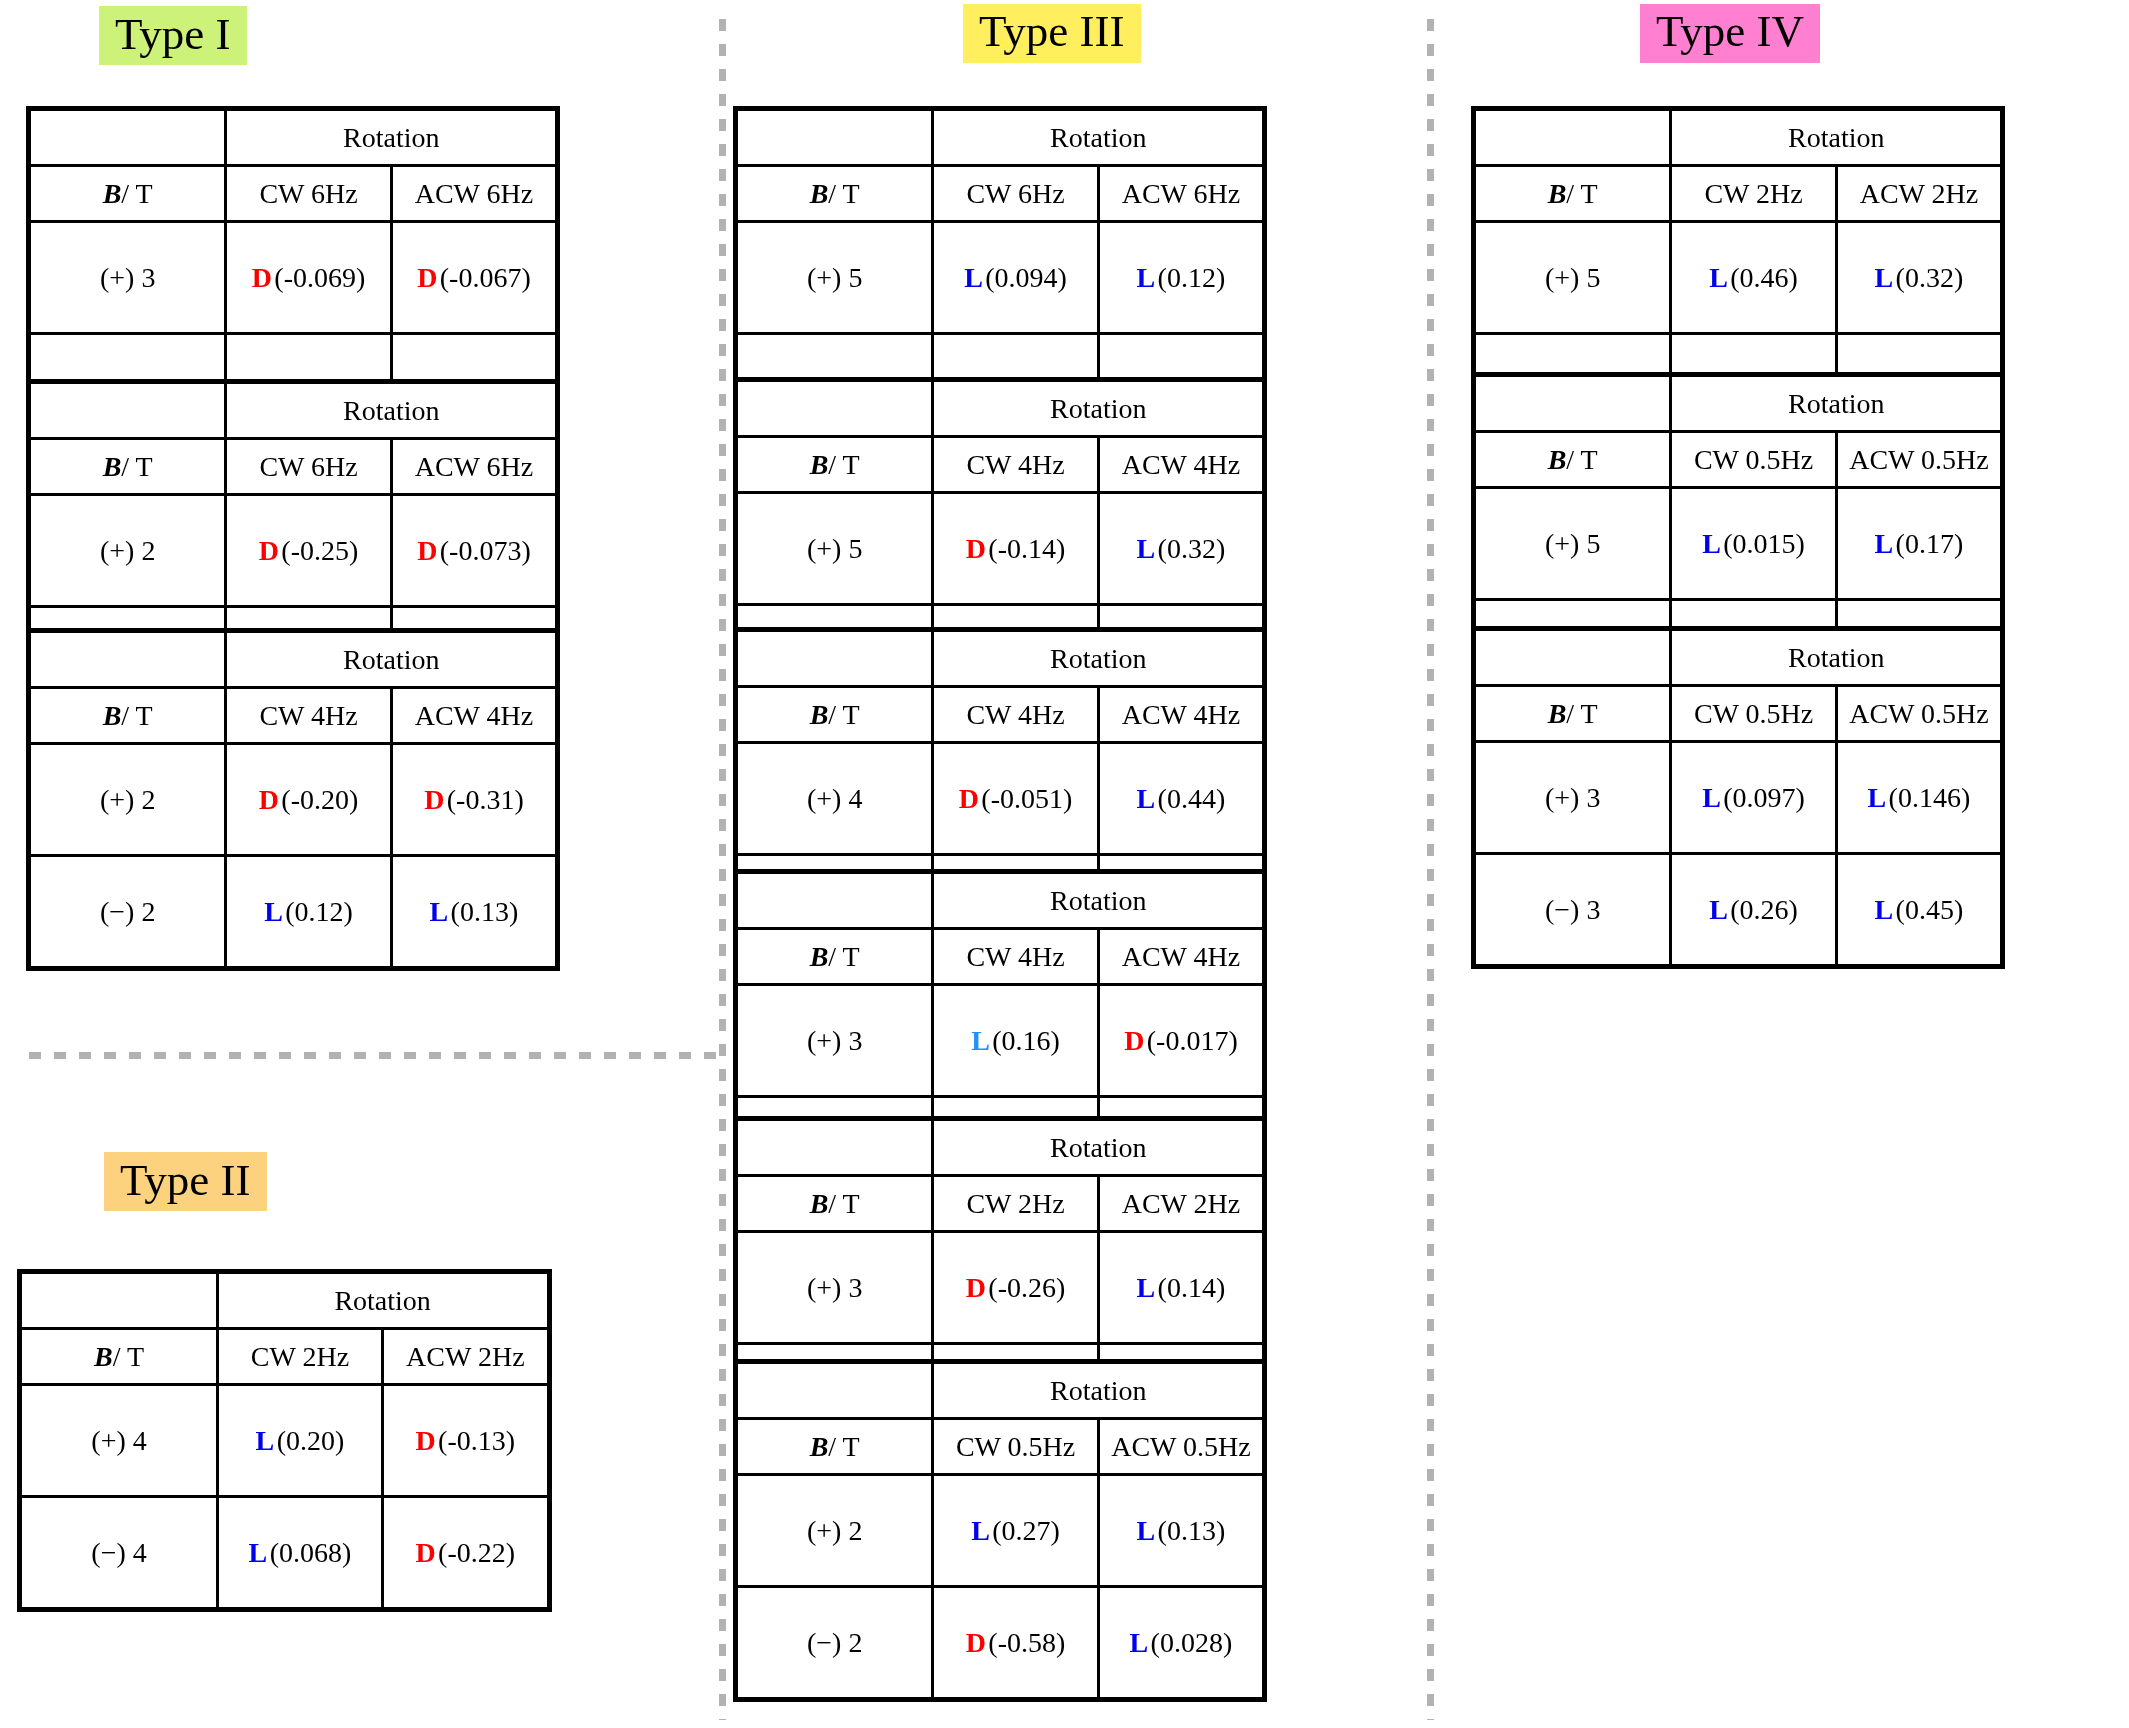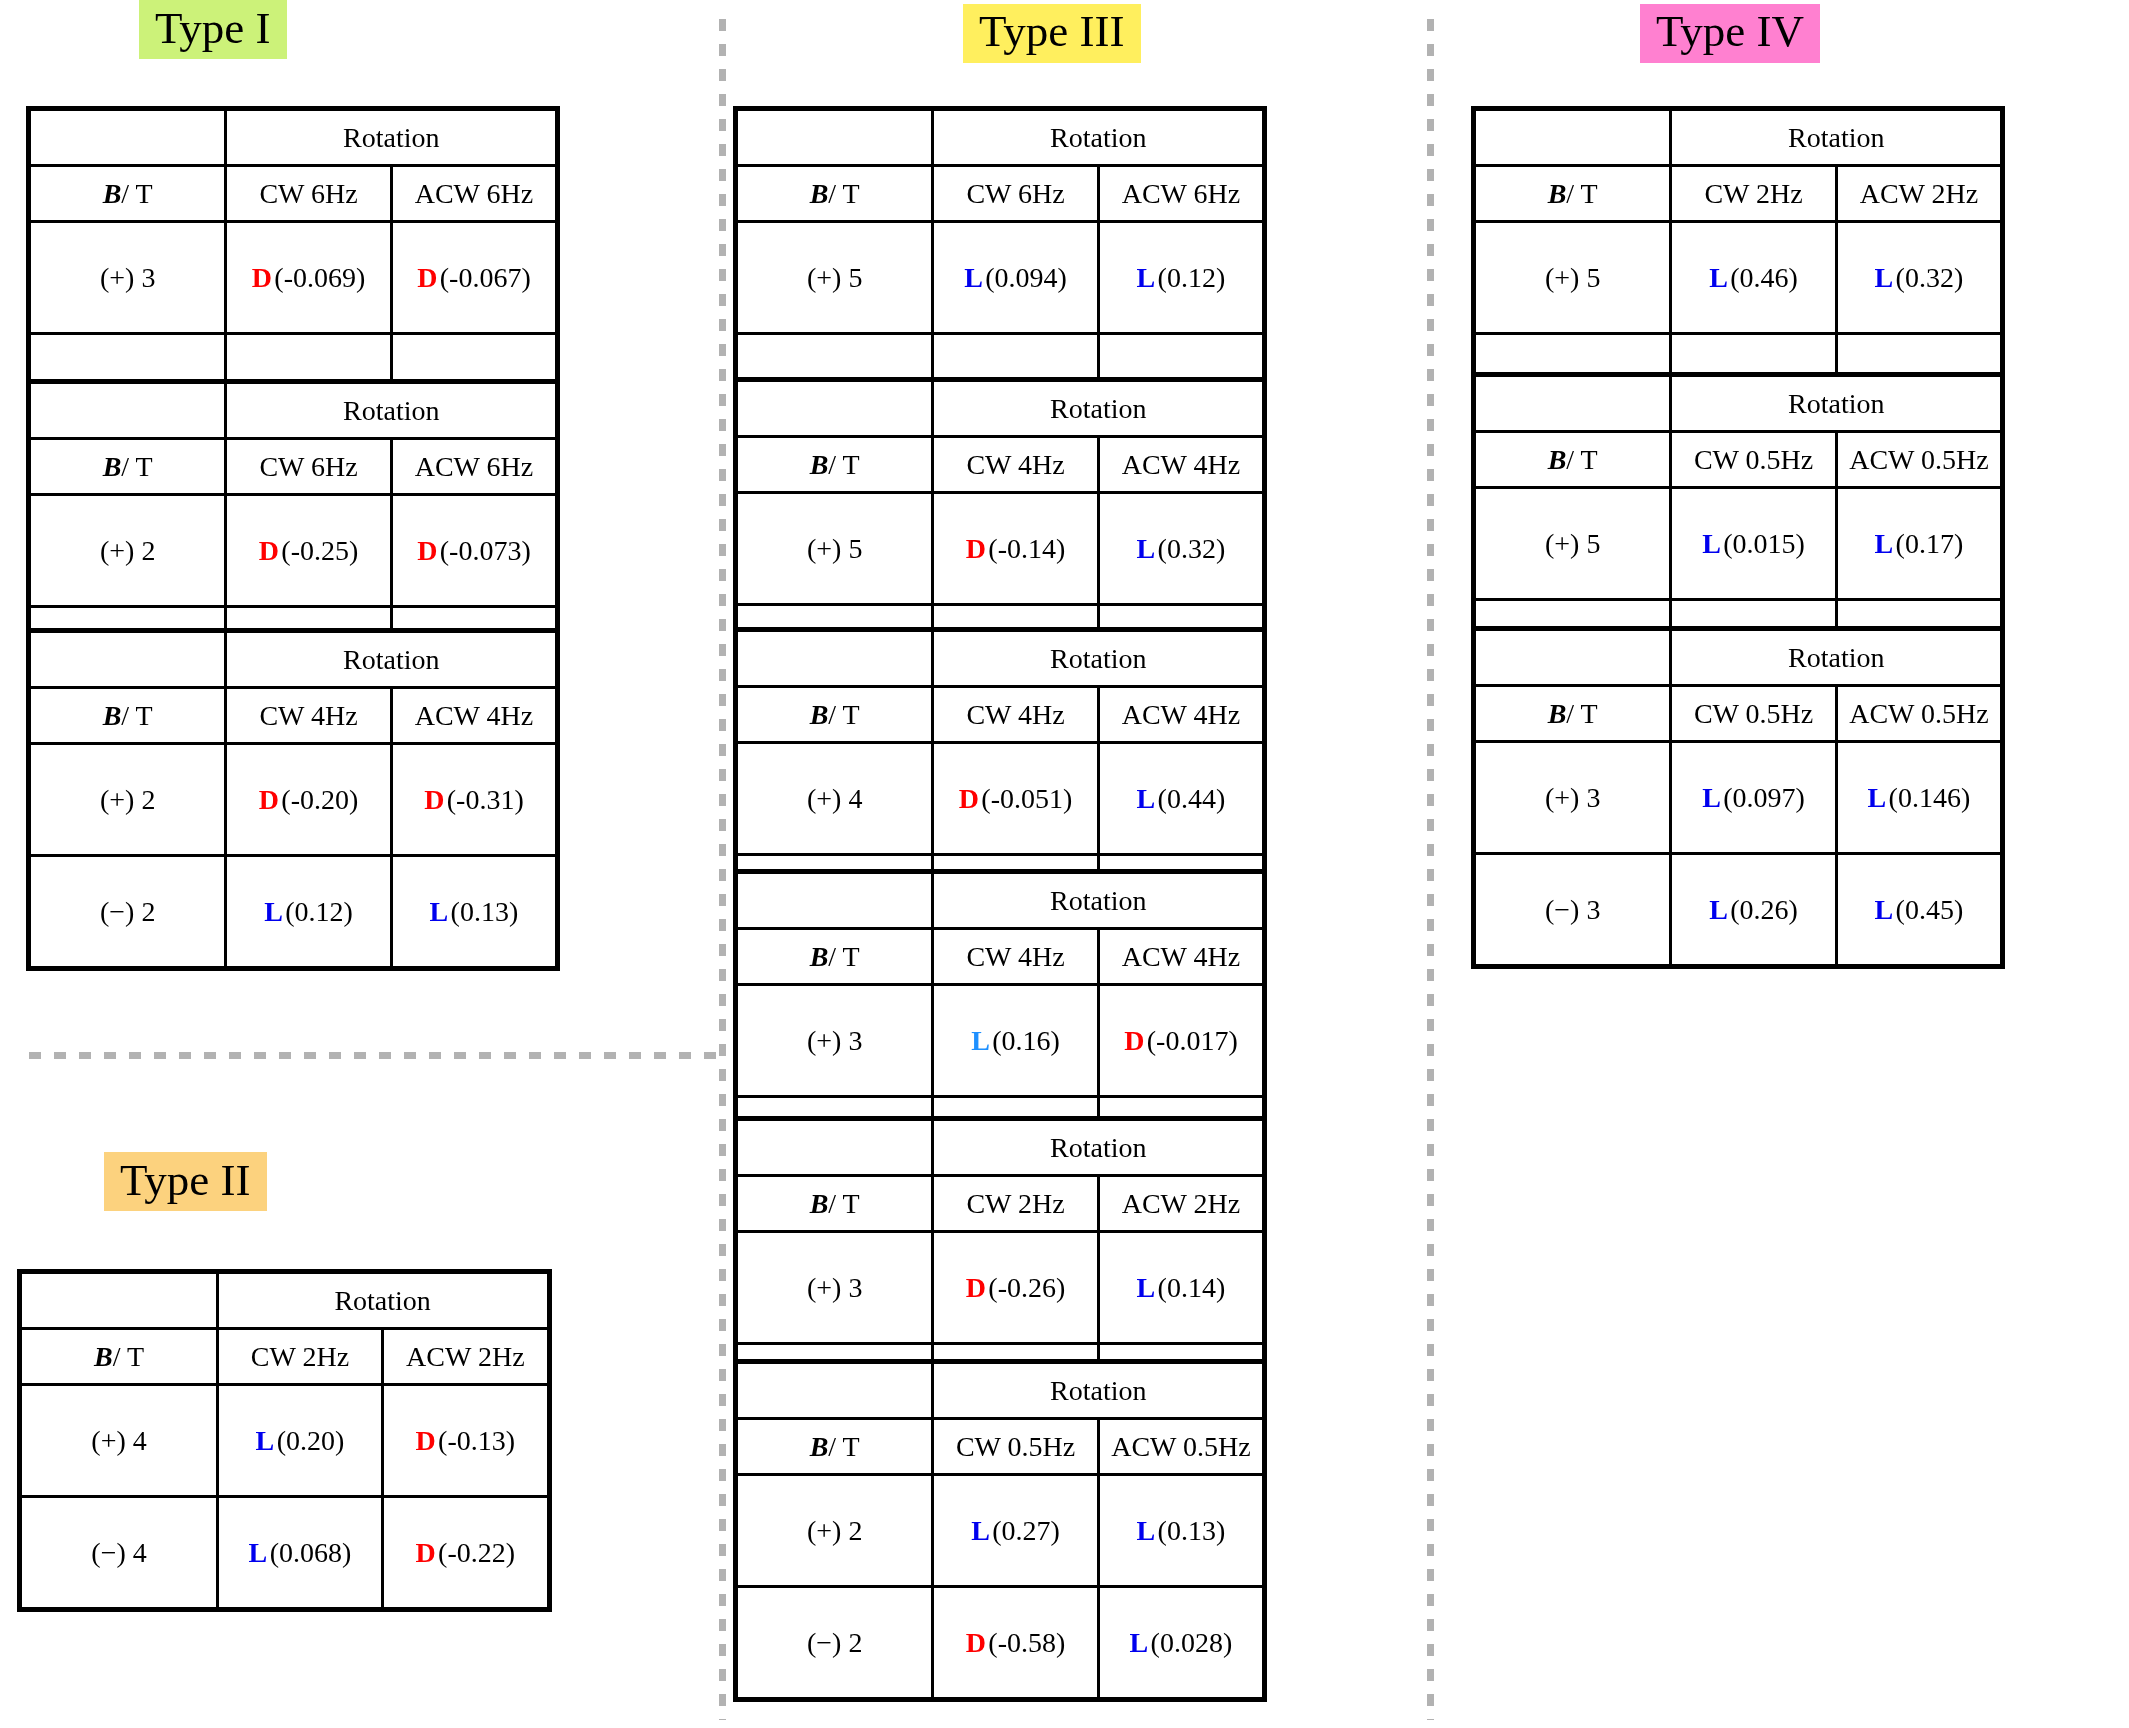--- a/index.html
+++ b/index.html
@@ -44,21 +44,21 @@
 </head>
 <body>
 
 <div class="vdash" style="left:719px;top:18.6px;height:1701px;"></div>
 
 <div class="vdash" style="left:1427px;top:18.6px;height:1701px;"></div>
 
 <div class="hdash" style="left:28.6px;top:1052px;width:689px;"></div>
 
 <div class="col" id="col-left">
-    <div class="badge-row" style="position: absolute; top: 0; left: 99px; margin-left: 40px;">
+    <div class="badge-row" style="position: absolute; top: 6px; left: 99px;">
       <span class="badge" style="background: rgb(204, 242, 121);">Type I</span>
     </div>
     <div class="tblwrap" style="position: absolute; top: 106px; left: 26px;">
       <table class="rt">
         <tbody>
           <tr>
             <td class="c-b">&nbsp;</td>
             <td colspan="2" class="rot">Rotation</td>
           </tr>
           <tr>

